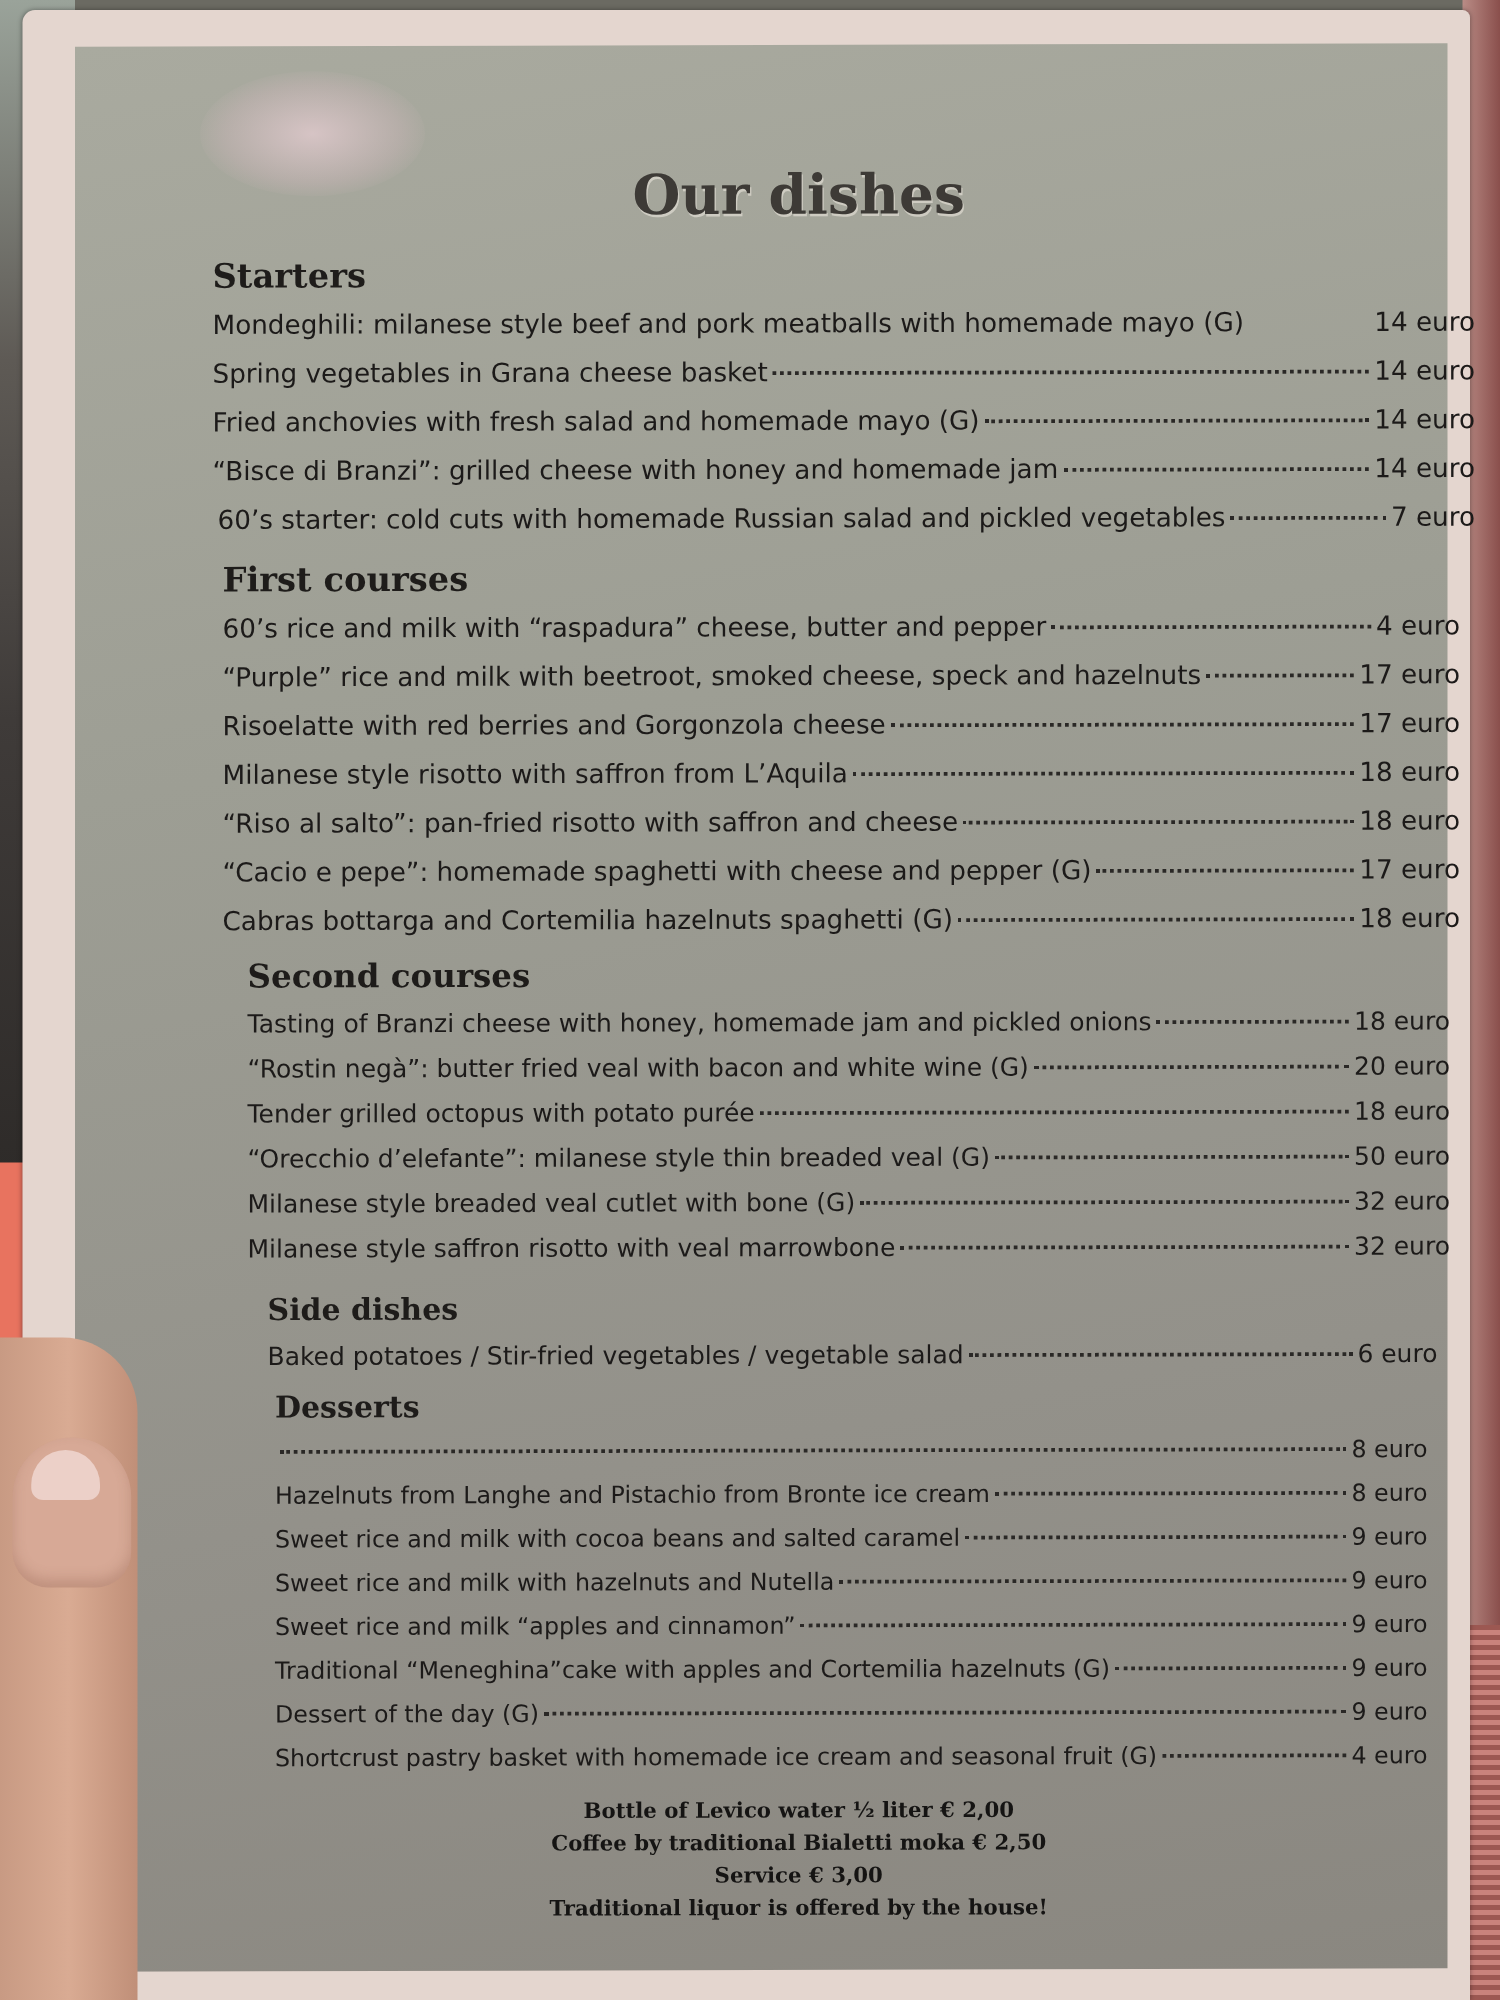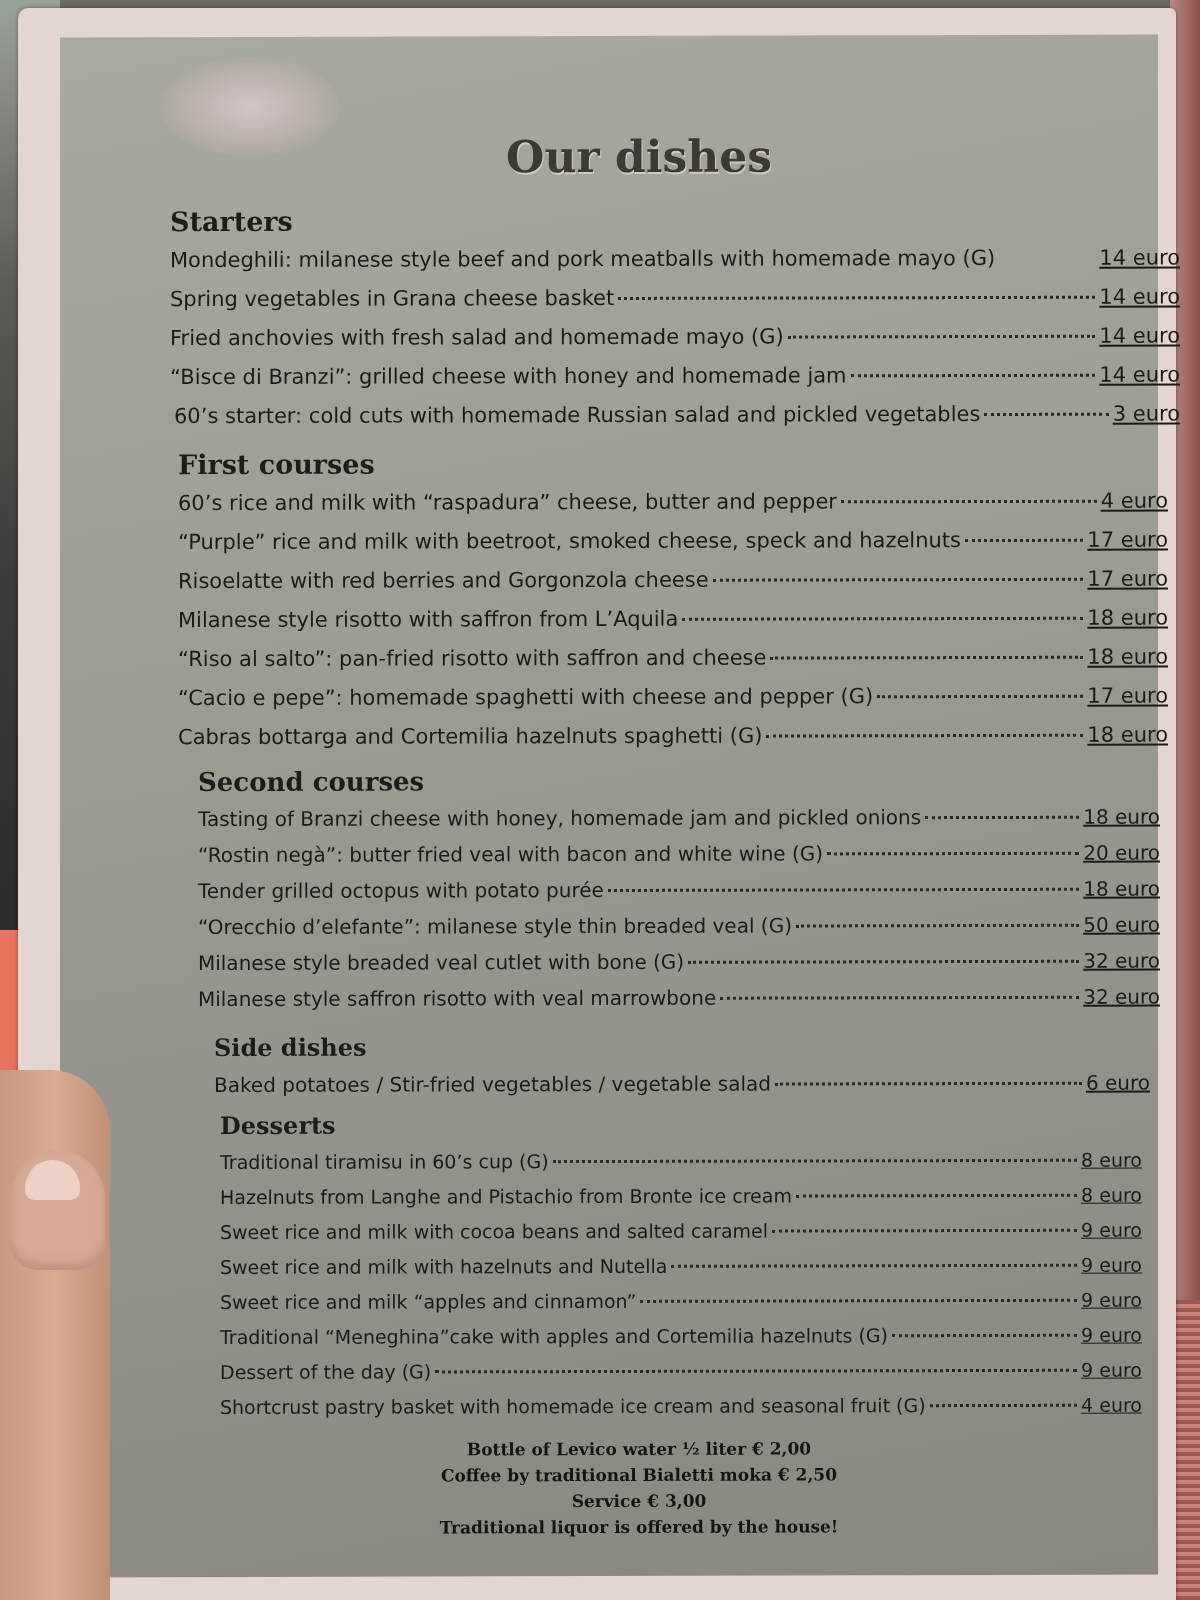--- a/index.html
+++ b/index.html
@@ -74,21 +74,21 @@
     .row {
       display: flex; align-items: baseline;
       font-family: "DejaVu Sans", sans-serif; color: #1c1a19;
       font-size: 21px; line-height: 39px; white-space: nowrap;
     }
     .row .name { flex: 0 0 auto; }
     .row .dots {
       flex: 1 1 auto; overflow: hidden; margin: 0 4px;
       border-bottom: 3px dotted #2a2826; height: 0; position: relative; top: -5px;
     }
-    .row .price { flex: 0 0 auto; text-decoration: underline; }
+    .row .price { flex: 0 0 auto; }
     .footer {
       position: absolute; left: 0; width: 100%; top: 1400px;
       text-align: center; font-family: "DejaVu Serif", serif; font-weight: bold;
       color: #151413; font-size: 17px; line-height: 26px; padding-left: 60px; box-sizing: border-box;
     }
   </style>
 </head>
 <body>
 
 <div class="bg-left-top"></div>
@@ -121,21 +121,21 @@
             <span class="price">14 euro</span>
           </div>
         <div class="row">
             <span class="name">“Bisce di Branzi”: grilled cheese with honey and homemade jam</span>
             <span class="dots"></span>
             <span class="price">14 euro</span>
           </div>
         <div class="row" style="padding-left:4px;">
             <span class="name">60’s starter: cold cuts with homemade Russian salad and pickled vegetables</span>
             <span class="dots"></span>
-            <span class="price">3 euro</span>
+            <span class="price">7 euro</span>
           </div>
       </div>
 
       <div class="section" style="margin-left:8px; margin-right:12px; margin-top:10px;">
         <h2 class="section-title">First courses</h2>
         <div class="row">
             <span class="name">60’s rice and milk with “raspadura” cheese, butter and pepper</span>
             <span class="dots"></span>
             <span class="price">4 euro</span>
           </div>
@@ -210,21 +210,20 @@
         <div class="row" style="font-size:20px; line-height:36px;">
             <span class="name">Baked potatoes / Stir-fried vegetables / vegetable salad</span>
             <span class="dots"></span>
             <span class="price">6 euro</span>
           </div>
       </div>
 
       <div class="section" style="margin-left:50px; margin-right:38px; margin-top:4px;">
         <h2 class="section-title" style="font-size:24px;">Desserts</h2>
         <div class="row" style="font-size:19px; line-height:35px;">
-            <span class="name">Traditional tiramisu in 60’s cup (G)</span>
             <span class="dots"></span>
             <span class="price">8 euro</span>
           </div>
         <div class="row" style="font-size:19px; line-height:35px;">
             <span class="name">Hazelnuts from Langhe and Pistachio from Bronte ice cream</span>
             <span class="dots"></span>
             <span class="price">8 euro</span>
           </div>
         <div class="row" style="font-size:19px; line-height:35px;">
             <span class="name">Sweet rice and milk with cocoa beans and salted caramel</span>

